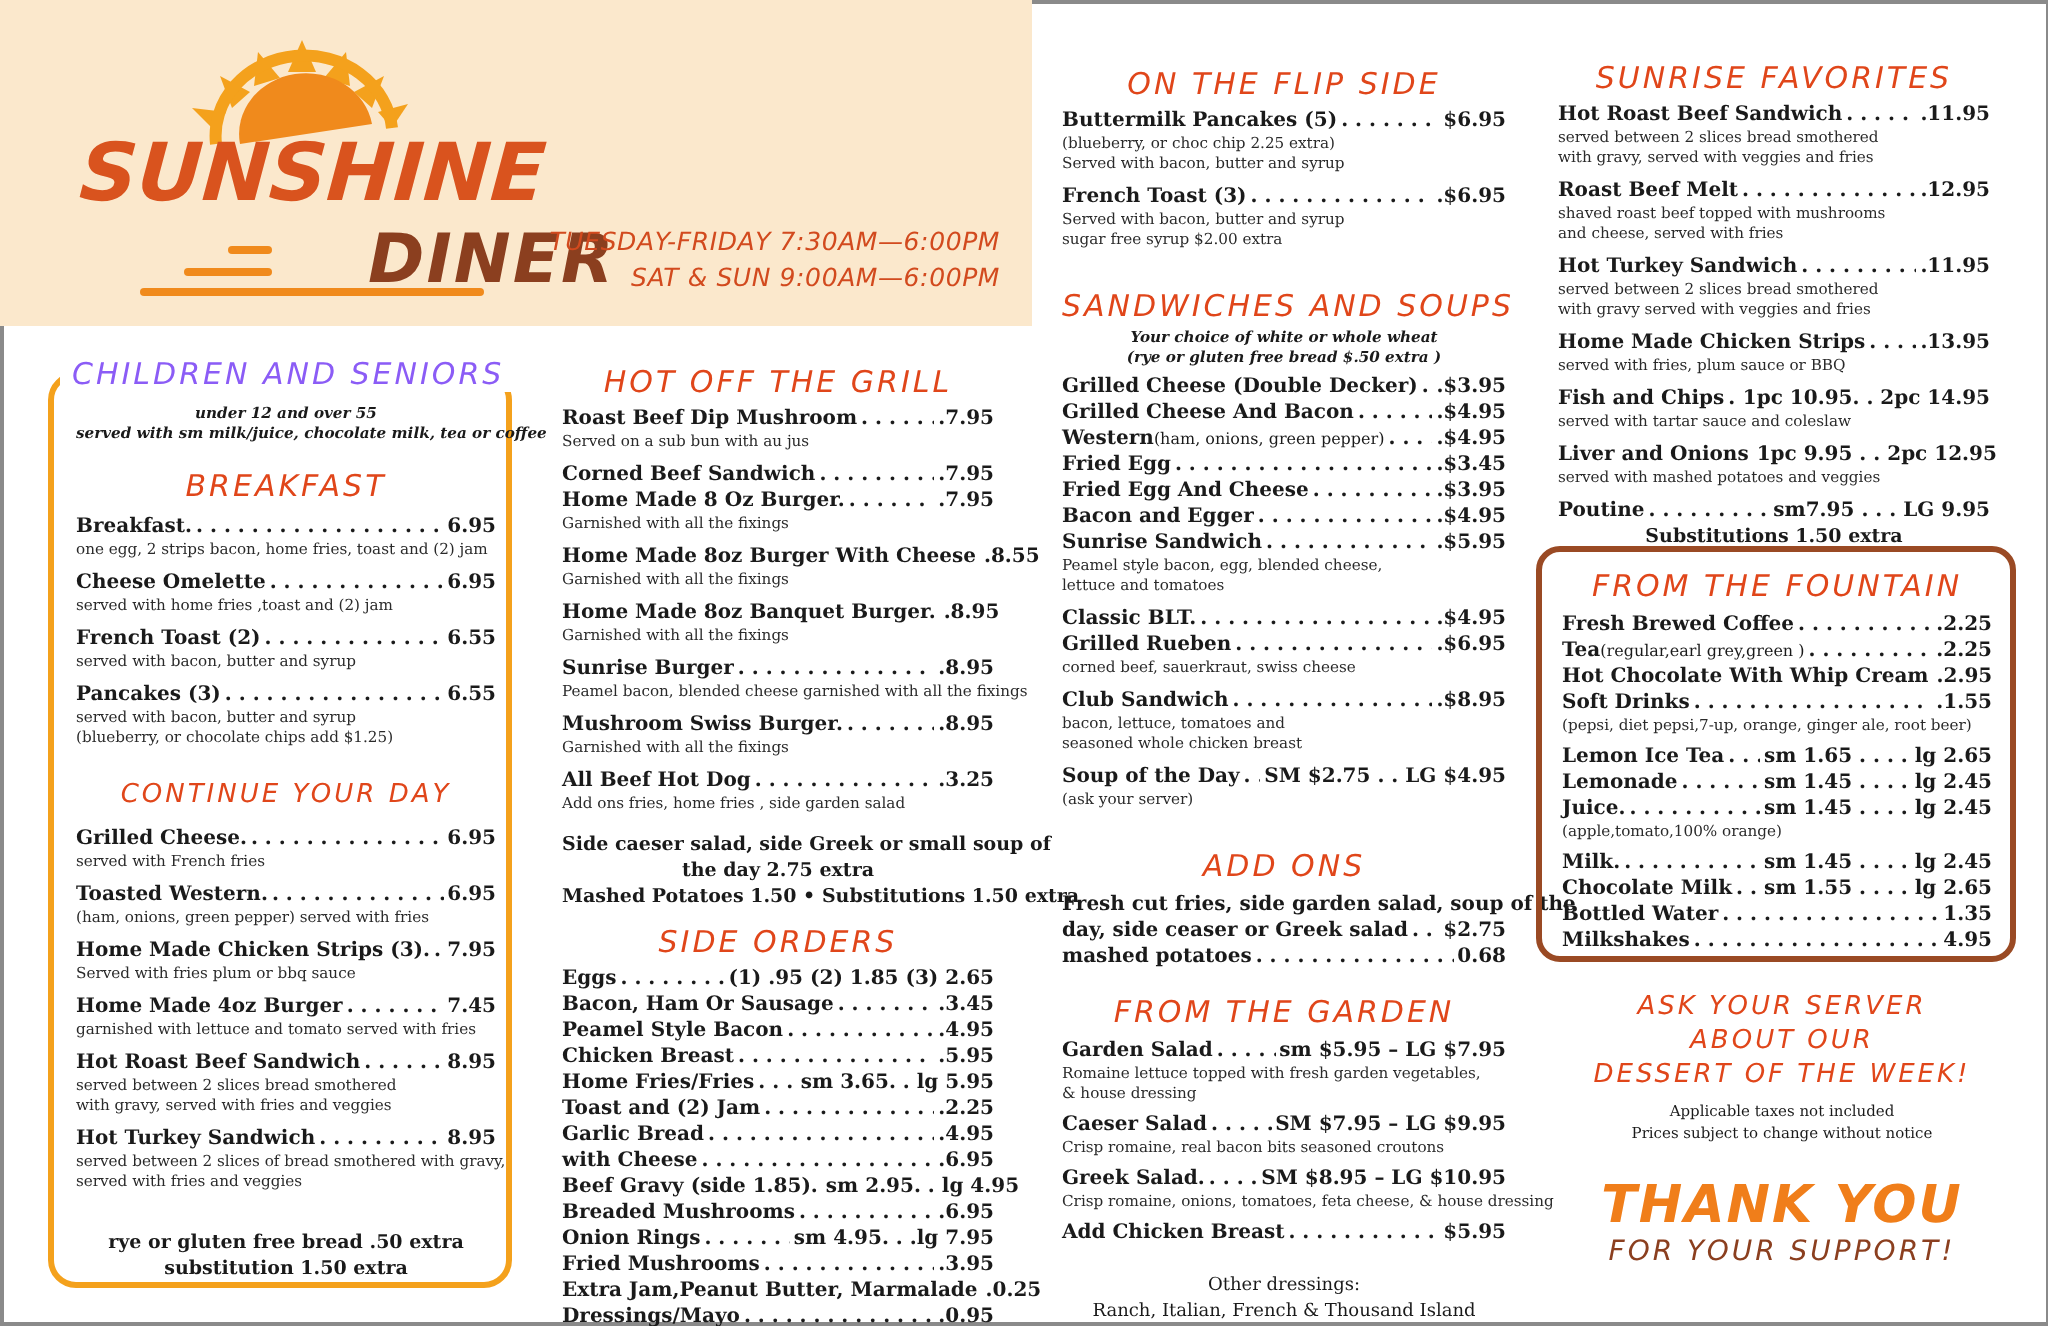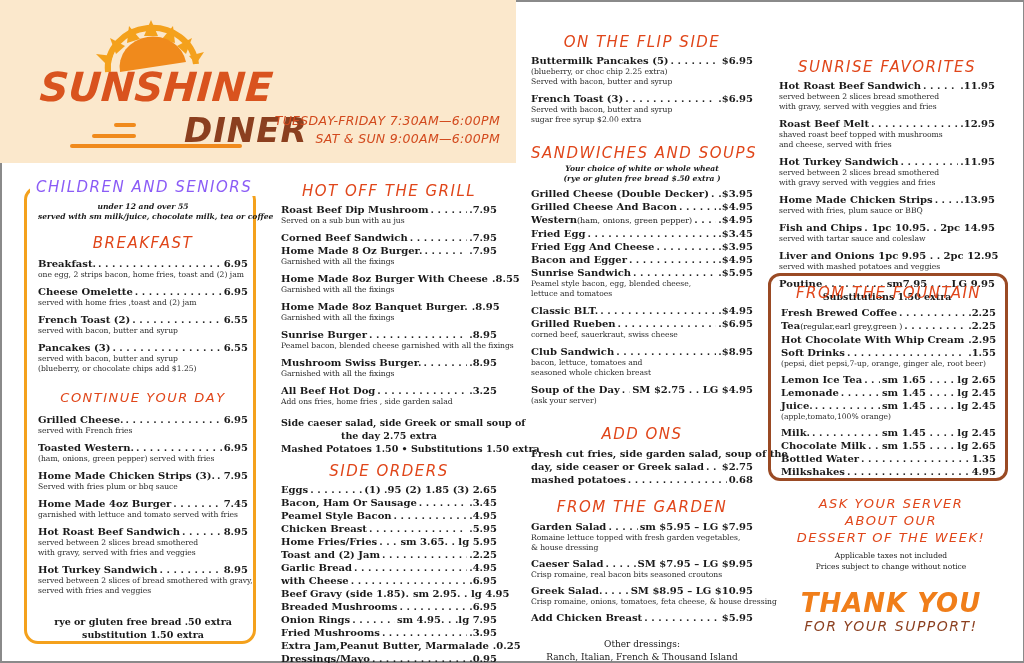--- a/index.html
+++ b/index.html
@@ -35,21 +35,21 @@
   .note-plain { font-family: "DejaVu Serif", serif; font-size: 8px; text-align: center; line-height: 11px; white-space: nowrap; }
 
   
   .children-box { position: absolute; left: 24px; top: 186px; width: 232px; height: 458px; border: 3px solid #f4a11c; border-radius: 14px; }
   .children-title-wrap { position: absolute; left: 30px; top: 177px; width: 220px; text-align: center; }
   .children-title { display: inline-block; background: #fff; padding: 0 6px; font-size: 15px; }
   .col1 { position: absolute; left: 38px; top: 202px; width: 210px; }
 
   .col2 { position: absolute; left: 281px; top: 182px; width: 216px; }
   .col3 { position: absolute; left: 531px; top: 33px; width: 222px; }
-  .col4 { position: absolute; left: 779px; top: 30px; width: 216px; margin-top: 28px; }
+  .col4 { position: absolute; left: 779px; top: 30px; width: 216px; }
 
   .fountain-box { position: absolute; left: 768px; top: 273px; width: 240px; height: 208px; border: 3px solid #9a4a24; border-radius: 12px; }
   .fountain { position: absolute; left: 781px; top: 284px; width: 215px; }
 
   .footer-box { position: absolute; left: 780px; top: 495px; width: 222px; }
   .thanks { font-family: "DejaVu Sans", sans-serif; font-style: italic; font-weight: bold; font-size: 26px; color: #f07e1a; text-align: center; letter-spacing: 1px; line-height: 30px; }
   .support { font-family: "DejaVu Sans", sans-serif; font-style: italic; font-size: 14px; color: #8b3f1f; text-align: center; letter-spacing: 1.5px; line-height: 16px; }
 </style>
 </head>
 <body>

